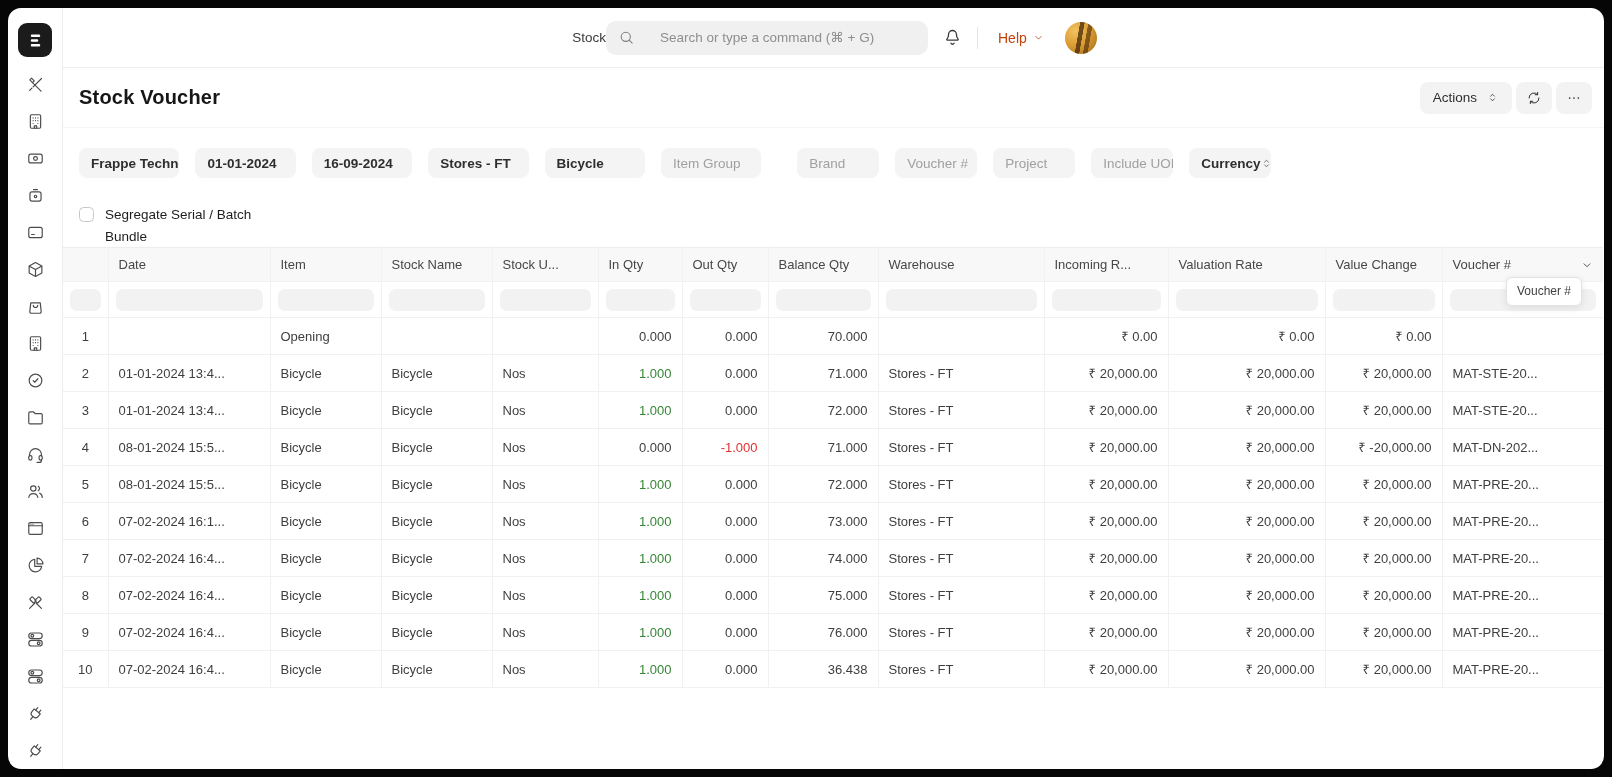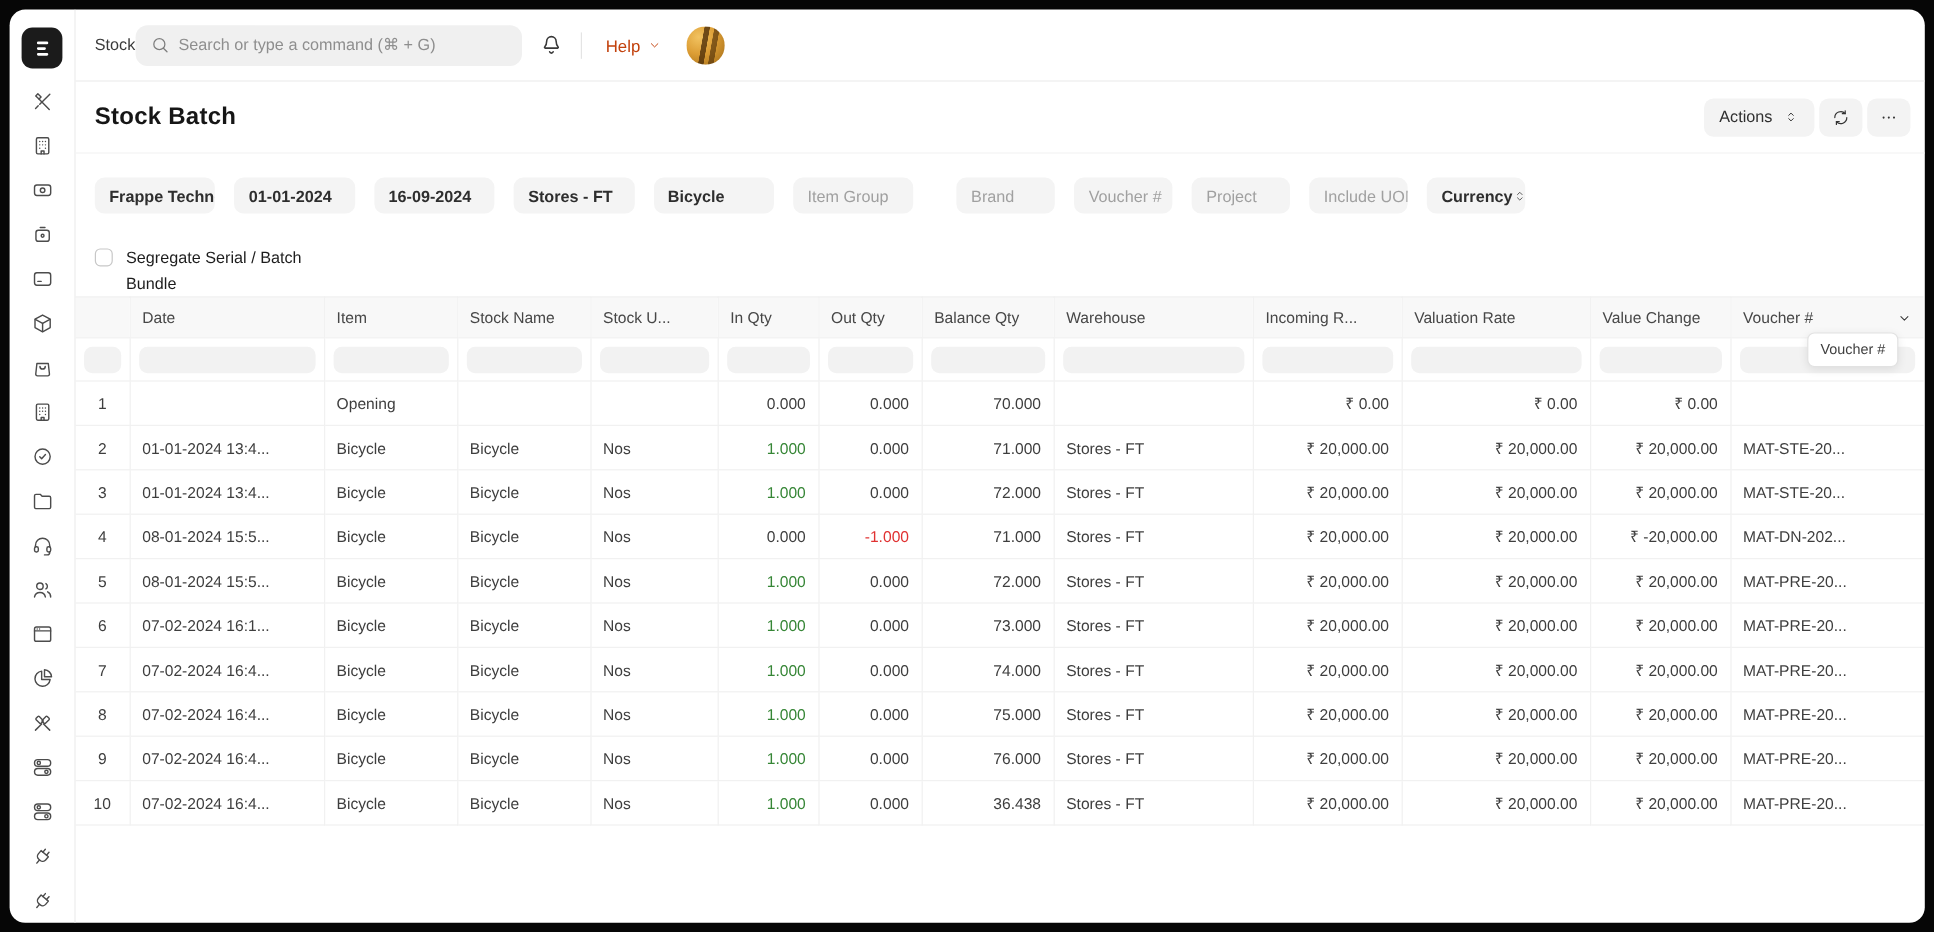--- a/index.html
+++ b/index.html
@@ -11,26 +11,26 @@
   
   .sidebar { width:55px; flex:none; border-right:1px solid #ededed; display:flex; flex-direction:column; align-items:center; }
   .logo { width:34px; height:34px; background:#1b1b1b; border-radius:9px; margin-top:15px; flex:none;
     display:flex; align-items:center; justify-content:center; cursor:pointer; }
   .side-nav { margin-top:17px; display:flex; flex-direction:column; gap:17px; align-items:center; }
   .side-item { width:28px; height:20px; display:flex; align-items:center; justify-content:center; color:#4c4c4c; cursor:pointer; }
   .ic { stroke:currentColor; fill:none; stroke-width:1.5; stroke-linecap:round; stroke-linejoin:round; }
 
   
   .main { flex:1; min-width:0; display:flex; flex-direction:column; }
-  .topbar { height:60px; flex:none; display:flex; align-items:center; justify-content:flex-start;
+  .topbar { height:60px; flex:none; display:flex; align-items:center; justify-content:center;
     padding:0 14px 0 16px; border-bottom:1px solid #ededed; }
   .crumb { font-size:13.5px; color:#3a3a3a; }
   .topbar-right { display:flex; align-items:center; gap:14px; }
   .search { width:322px; height:34px; background:#f0f0f0; border-radius:10px; display:flex; align-items:center;
-    padding:0 12px; gap:5px; color:#7e7e7e; }
+    padding:0 12px; gap:23px; color:#7e7e7e; }
   .search input { flex:1; border:none; outline:none; background:transparent; font-family:inherit; font-size:13.5px; color:#3a3a3a; }
   .search input::placeholder { color:#8e8e8e; }
   .icon-plain { background:none; border:none; padding:0; color:#383838; display:flex; align-items:center; cursor:pointer; }
   .v-divider { width:1px; height:22px; background:#e4e4e4; }
   .help { display:flex; align-items:center; gap:5px; font-size:14px; color:#c2410c; background:none; border:none; font-family:inherit; cursor:pointer; }
   .avatar { width:32px; height:32px; border-radius:50%; border:none; cursor:pointer;
     background:
       linear-gradient(100deg, transparent 40%, rgba(70,40,6,.75) 41%, rgba(70,40,6,.75) 52%, transparent 53%, transparent 62%, rgba(70,40,6,.6) 63%, rgba(70,40,6,.6) 74%, transparent 75%),
       radial-gradient(circle at 32% 28%, #f2c361 0%, #dc9d34 45%, #a06a16 100%); }
 
@@ -320,21 +320,21 @@
           <span>Help</span>
           <svg class="ic" width="13" height="13">
               <use href="#icon-chevron-down"></use>
             </svg>
         </button>
         <button class="avatar"></button>
       </div>
     </header>
 
     <section class="page-head">
-      <h1 class="page-title">Stock Batch</h1>
+      <h1 class="page-title">Stock Voucher</h1>
       <div class="head-actions">
         <button class="btn">
           <span>Actions</span>
           <svg class="ic" width="13" height="13">
               <use href="#icon-updown"></use>
             </svg>
         </button>
         <button class="btn icon-btn">
           <svg class="ic" width="16" height="16">
               <use href="#icon-refresh"></use>

